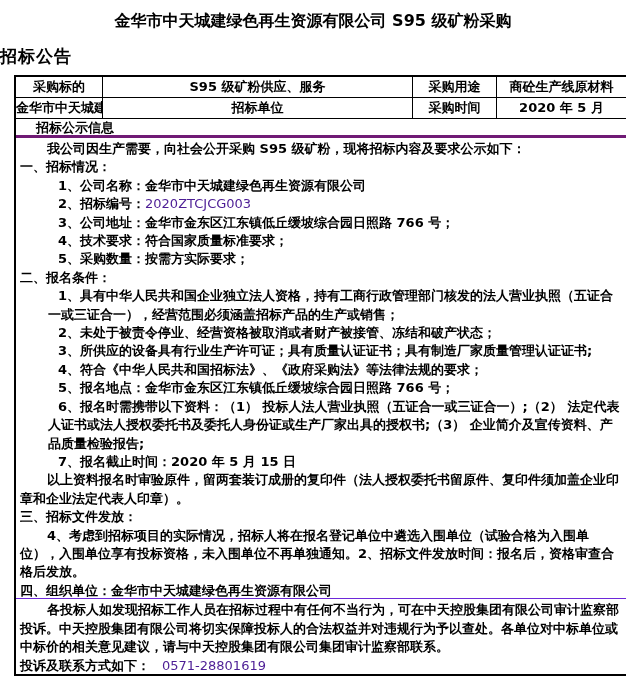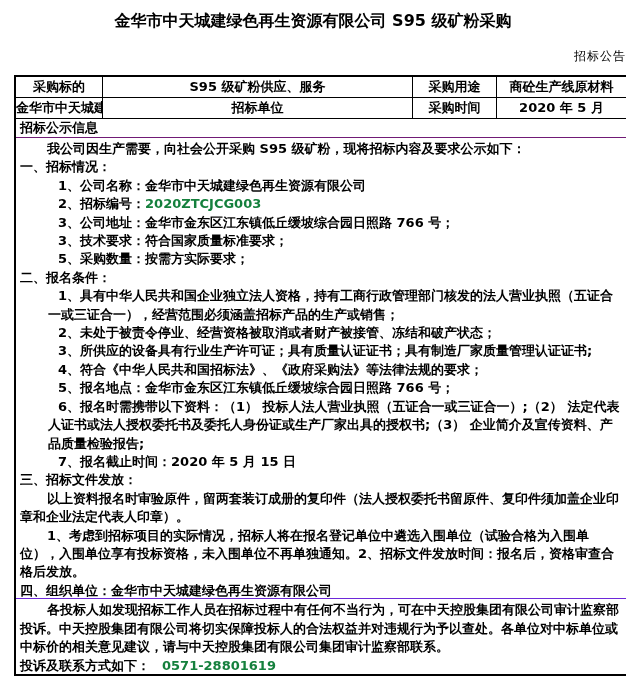--- a/index.html
+++ b/index.html
@@ -16,24 +16,24 @@
   }
   .doc-title {
     padding-top: 9px;
     text-align: center;
     font-size: 16px;
     line-height: 24px;
     font-weight: bold;
   }
   .doc-subtitle {
     margin-top: 13px;
-    text-align: right;
-    font-size: 12px;
+    text-align: left;
+    font-size: 17px;
     line-height: 20px;
-    font-weight: normal;
+    font-weight: bold;
     letter-spacing: 1px;
   }
   .bid-table {
     margin: 9px 16px 0 14px;
     width: 614px;
     height: 601px;
     border: 2px solid #000000;
     display: flex;
     flex-direction: column;
     font-size: 13px;
@@ -48,41 +48,41 @@
     border-right: 1px solid #000000;
     text-align: center;
     line-height: 20px;
     overflow: hidden;
     white-space: nowrap;
   }
   .cell:last-child { border-right: none; }
   .section-row {
     height: 19px;
     line-height: 18px;
-    padding-left: 4px;
-    border-bottom: 1px solid #701a75;
+    padding-left: 20px;
+    border-bottom: 3px solid #701a75;
   }
   .content-cell {
     height: 461px;
     border-bottom: 1px solid #6d28d9;
     padding: 2px 4px 0 4px;
     line-height: 18.4px;
     overflow: hidden;
   }
   .complaint-cell {
     flex: 1;
     padding: 2px 4px 0 4px;
     line-height: 18.5px;
     overflow: hidden;
   }
   .p { font-size: 13px; }
   .indent2 { text-indent: 27px; }
   .num-item { padding-left: 28px; text-indent: 10px; }
   .u { text-underline-offset: 3px; }
-  .latin { color: #15803d; font-weight: bold; white-space: pre-wrap; }
+  .latin { color: #4c1d95; font-weight: normal; white-space: pre-wrap; }
   .phone-gap { margin-left: 12px; }
 </style>
 </head>
 <body>
 
 <div class="doc">
 
   <div class="doc-title">金华市中天城建绿色再生资源有限公司 S95 级矿粉采购</div>
   <div class="doc-subtitle">招标公告</div>
 
@@ -103,33 +103,33 @@
     </div>
 
     <div class="section-row">招标公示信息</div>
 
     <div class="content-cell">
       <p class="p indent2">我公司因生产需要，向社会公开采购 S95 级矿粉，现将招标内容及要求公示如下：</p>
       <p class="p">一、招标情况：</p>
       <p class="p num-item">1、公司名称：金华市中天城建绿色再生资源有限公司</p>
       <p class="p num-item"><span>2、招标编号：</span><span class="latin">2020ZTCJCG003</span></p>
       <p class="p num-item">3、公司地址：金华市金东区江东镇低丘缓坡综合园日照路 766 号；</p>
-      <p class="p num-item"><span>3、技术要求：符合</span><span class="u">国家质量标准要求；</span></p>
+      <p class="p num-item"><span>4、技术要求：符合</span><span class="u">国家质量标准要求；</span></p>
       <p class="p num-item">5、采购数量：按需方实际要求；</p>
       <p class="p">二、报名条件：</p>
       <p class="p num-item">1、具有中华人民共和国企业独立法人资格，持有工商行政管理部门核发的法人营业执照（五证合一或三证合一），经营范围必须涵盖招标产品的生产或销售；</p>
       <p class="p num-item">2、未处于被责令停业、经营资格被取消或者财产被接管、冻结和破产状态；</p>
       <p class="p num-item">3、所供应的设备具有行业生产许可证；具有质量认证证书；具有制造厂家质量管理认证证书;</p>
       <p class="p num-item">4、符合《中华人民共和国招标法》、《政府采购法》等法律法规的要求；</p>
       <p class="p num-item">5、报名地点：金华市金东区江东镇低丘缓坡综合园日照路 766 号；</p>
       <p class="p num-item">6、报名时需携带以下资料：（1） 投标人法人营业执照（五证合一或三证合一）;（2） 法定代表人证书或法人授权委托书及委托人身份证或生产厂家出具的授权书;（3） 企业简介及宣传资料、产品质量检验报告;</p>
       <p class="p num-item">7、报名截止时间：2020 年 5 月 15 日</p>
+      <p class="p indent2">以上资料报名时审验原件，留两套装订成册的复印件（法人授权委托书留原件、复印件须加盖企业印章和企业法定代表人印章）。</p>
       <p class="p">三、招标文件发放：</p>
-      <p class="p indent2">以上资料报名时审验原件，留两套装订成册的复印件（法人授权委托书留原件、复印件须加盖企业印章和企业法定代表人印章）。</p>
-      <p class="p indent2">1、考虑到招标项目的实际情况，招标人将在报名登记单位中遴选入围单位（试验合格为入围单位），入围单位享有投标资格，未入围单位不再单独通知。2、招标文件发放时间：报名后，资格审查合格后发放。</p>
+      <p class="p indent2">4、考虑到招标项目的实际情况，招标人将在报名登记单位中遴选入围单位（试验合格为入围单位），入围单位享有投标资格，未入围单位不再单独通知。2、招标文件发放时间：报名后，资格审查合格后发放。</p>
       <p class="p">四、组织单位：金华市中天城建绿色再生资源有限公司</p>
 
     </div>
 
     <div class="complaint-cell">
       <p class="p indent2">各投标人如发现招标工作人员在招标过程中有任何不当行为，可在中天控股集团有限公司审计监察部投诉。中天控股集团有限公司将切实保障投标人的合法权益并对违规行为予以查处。各单位对中标单位或中标价的相关意见建议，请与中天控股集团有限公司集团审计监察部联系。</p>
       <p class="p"><span>投诉及联系方式如下：</span><span class="latin phone-gap">0571-28801619</span></p>
     </div>
 
   </div>

